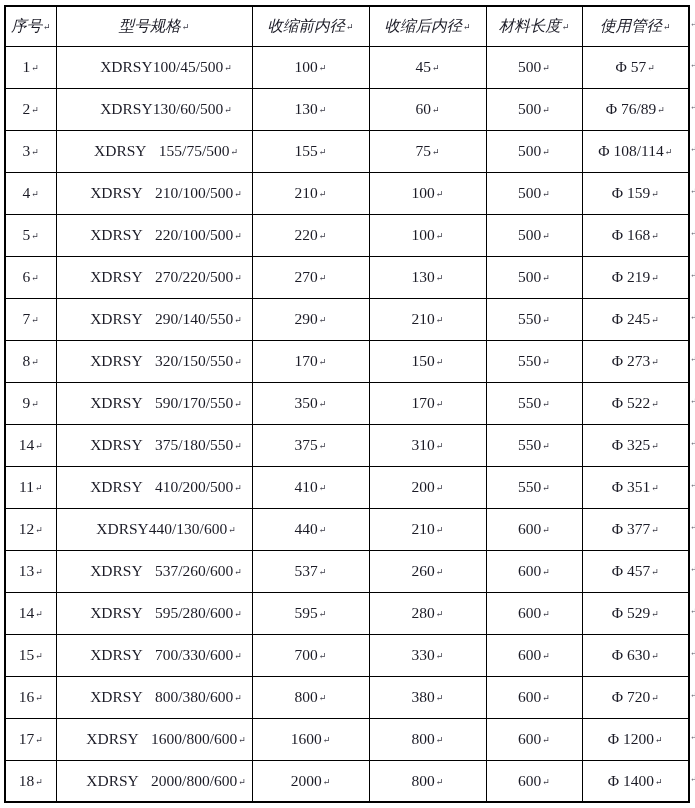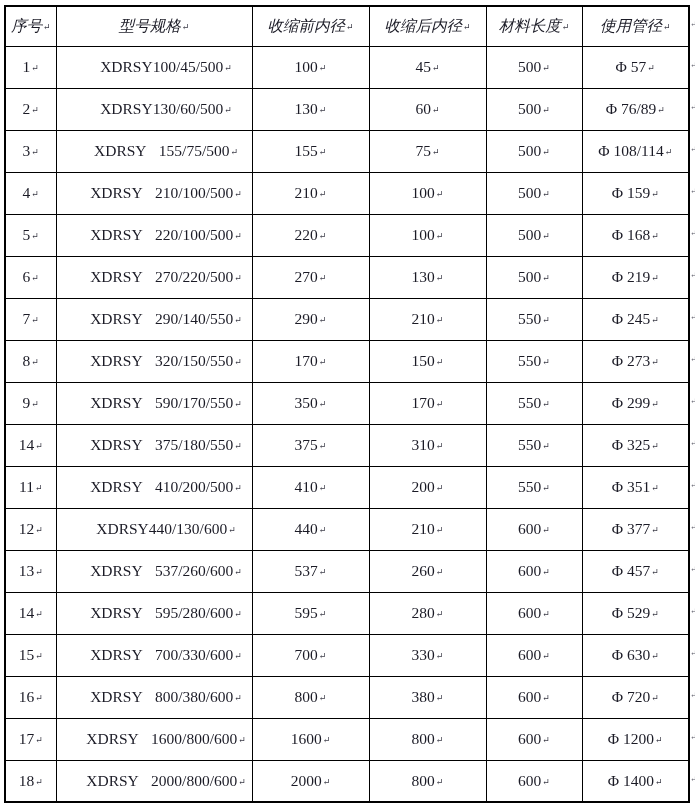--- a/index.html
+++ b/index.html
@@ -141,21 +141,21 @@
           <td><span>150</span><span class="pmark">↵</span></td>
           <td><span>550</span><span class="pmark">↵</span></td>
           <td><span>Φ 273</span><span class="pmark">↵</span></td>
         </tr>
         <tr>
           <td><span>9</span><span class="pmark">↵</span></td>
           <td class="model-cell"><span>XDRSY 590/170/550</span><span class="pmark">↵</span></td>
           <td><span>350</span><span class="pmark">↵</span></td>
           <td><span>170</span><span class="pmark">↵</span></td>
           <td><span>550</span><span class="pmark">↵</span></td>
-          <td><span>Φ 299</span><span class="pmark">↵</span></td>
+          <td><span>Φ 522</span><span class="pmark">↵</span></td>
         </tr>
         <tr>
           <td><span>14</span><span class="pmark">↵</span></td>
           <td class="model-cell"><span>XDRSY 375/180/550</span><span class="pmark">↵</span></td>
           <td><span>375</span><span class="pmark">↵</span></td>
           <td><span>310</span><span class="pmark">↵</span></td>
           <td><span>550</span><span class="pmark">↵</span></td>
           <td><span>Φ 325</span><span class="pmark">↵</span></td>
         </tr>
         <tr>

